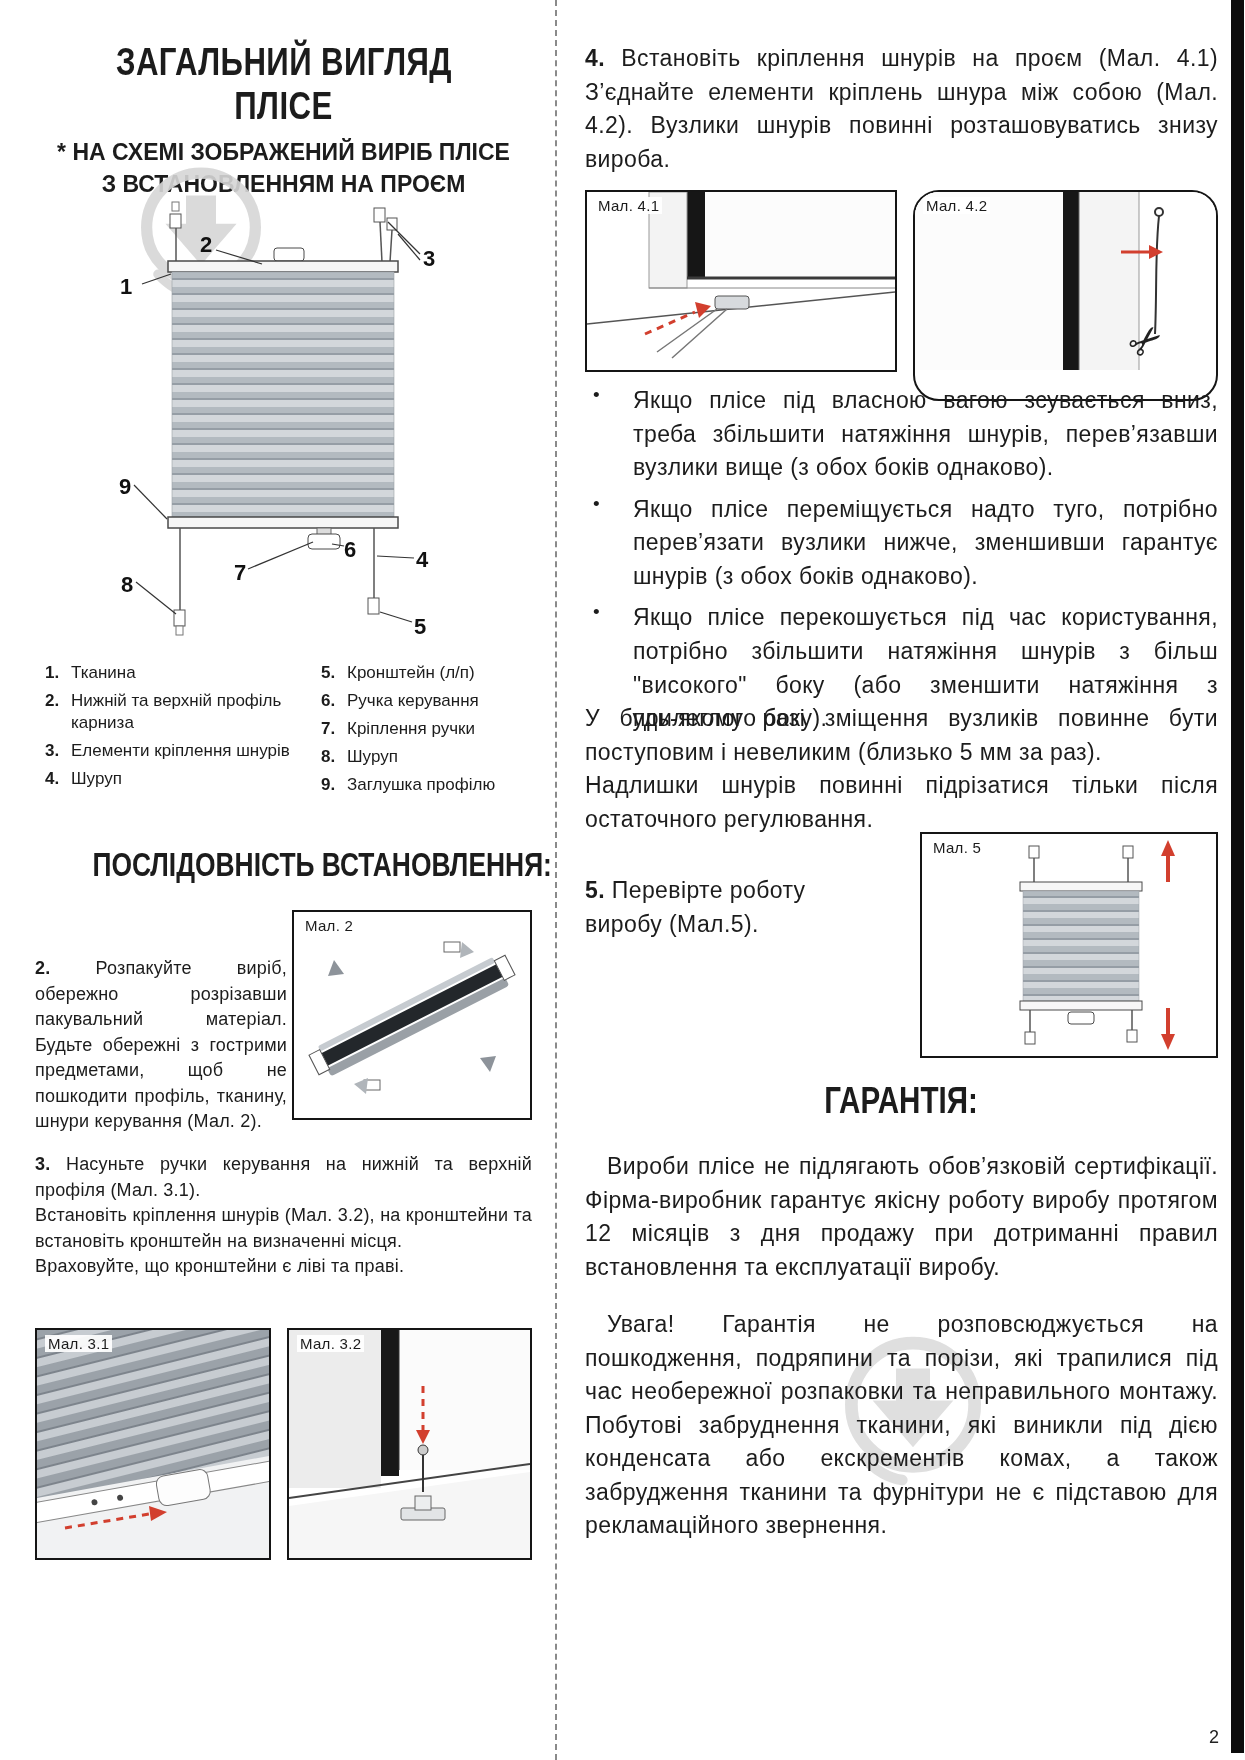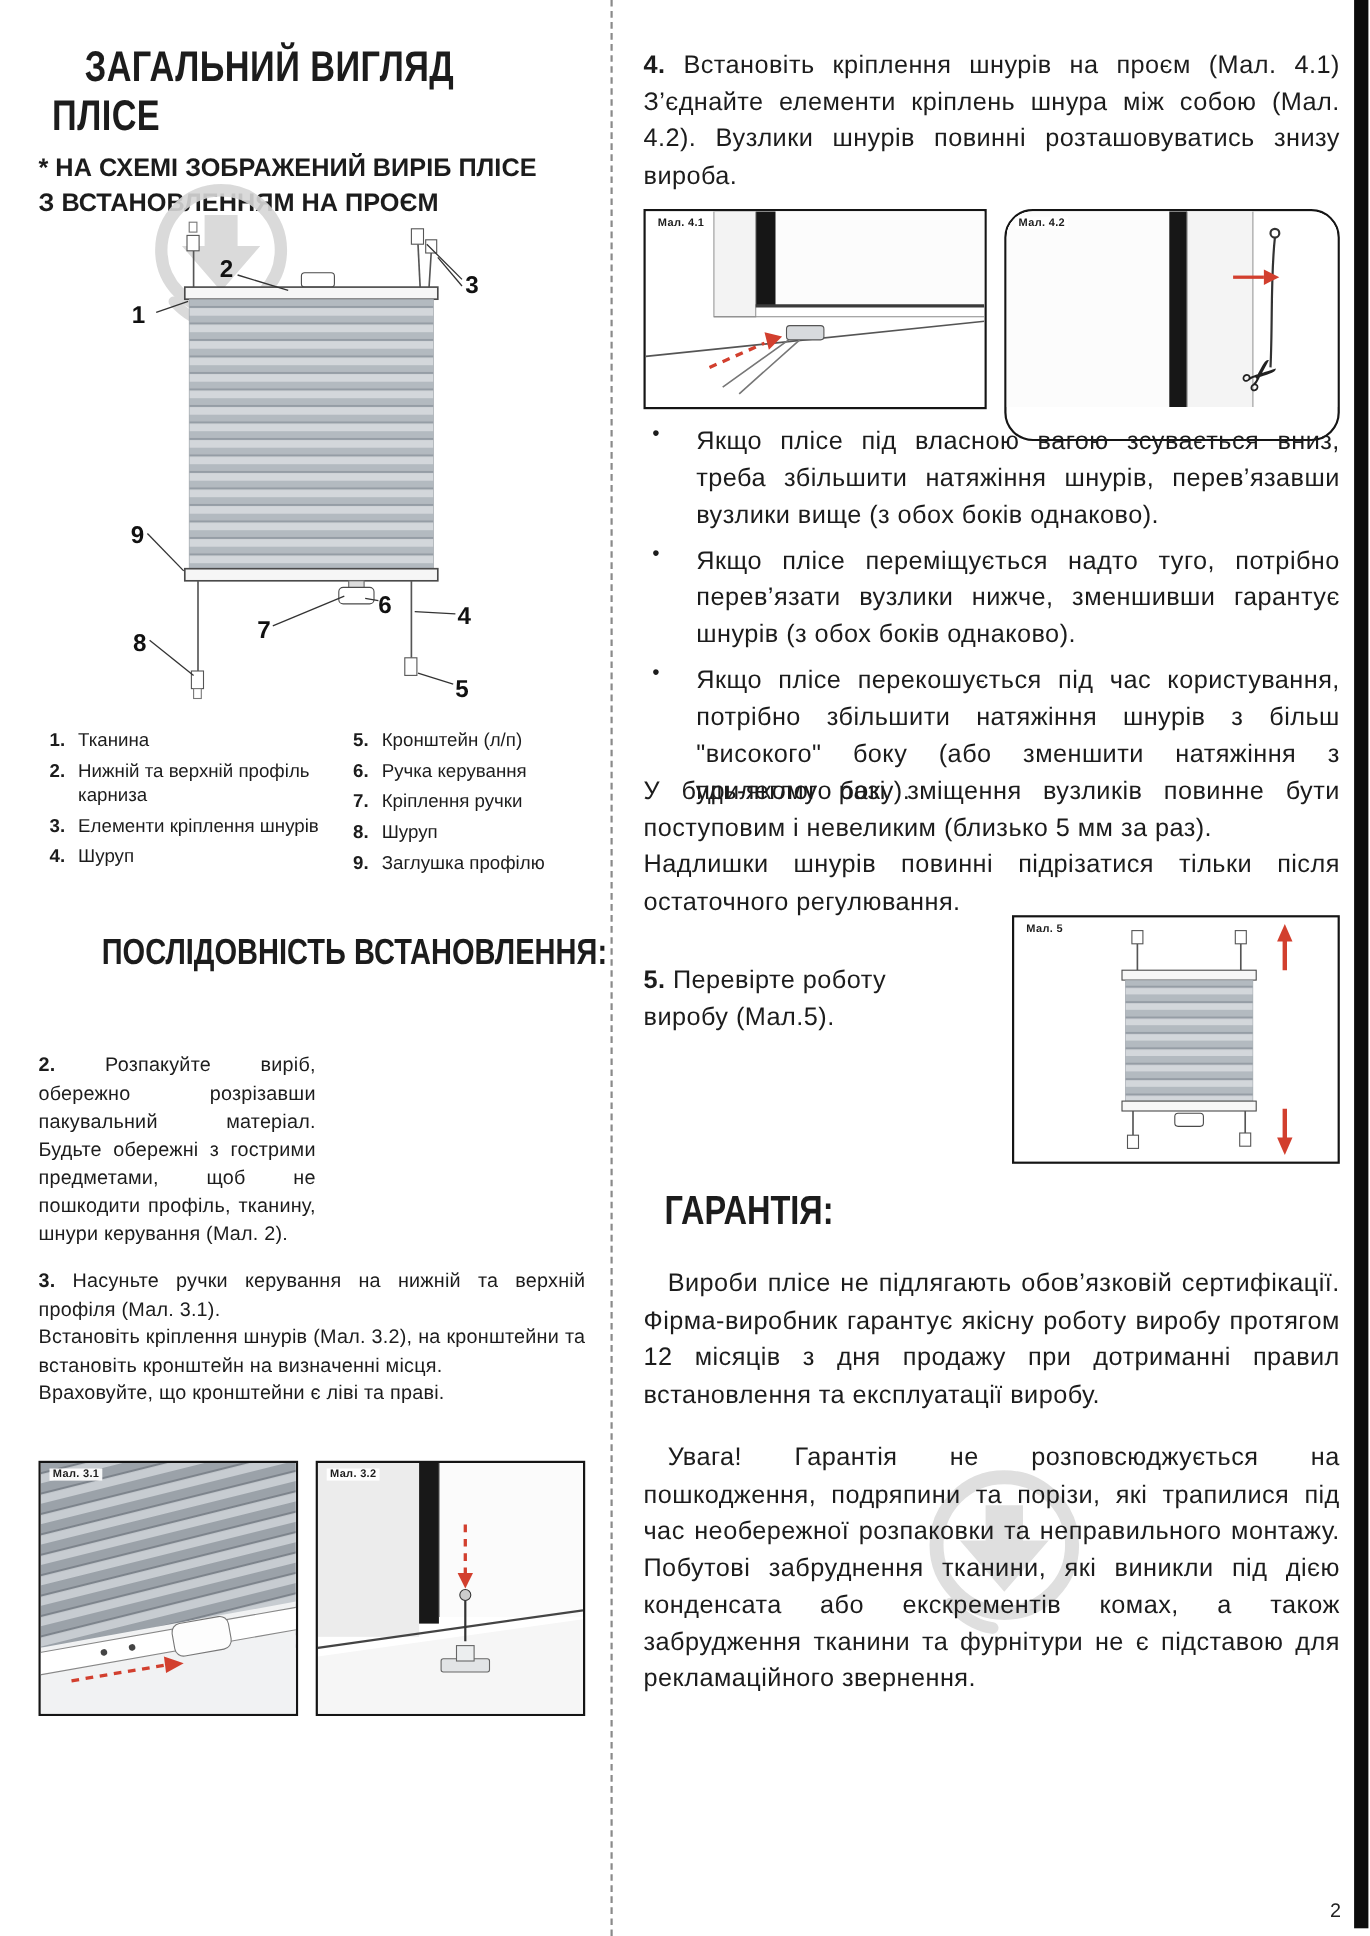--- a/index.html
+++ b/index.html
@@ -3,34 +3,34 @@
 <meta charset="utf-8">
 <style>
   * { margin:0; padding:0; box-sizing:border-box; }
   html,body { background:#ffffff; }
   .page { position:relative; width:1245px; height:1760px; background:#ffffff;
           font-family:"Liberation Sans","DejaVu Sans",sans-serif; color:#1c1c1c; overflow:hidden; }
   .abs { position:absolute; }
   .divider { position:absolute; left:555px; top:0; height:1760px; width:0; border-left:2px dashed #8a8a8a; }
   .edge-bar { position:absolute; right:1px; top:0; width:13px; height:1753px; background:#0c0c0c; }
   .page-number { position:absolute; right:26px; bottom:12px; font-size:18px; color:#222; }
-  .center { }
+  .center { text-align:center; }
   .condensed { display:inline-block; transform:scaleX(0.8); transform-origin:50% 50%; white-space:nowrap; }
   .t1 { font-size:39px; font-weight:bold; letter-spacing:0.5px; line-height:1.12; }
   .h2 { font-size:33px; font-weight:bold; }
   .h3 { font-size:37px; font-weight:bold; }
   .subtitle { font-size:23px; font-weight:bold; line-height:1.4; }
   .body  { font-size:18px; line-height:1.42; letter-spacing:0.2px;margin-top:44px; }
   .rbody { font-size:23px; line-height:1.46; letter-spacing:0.4px; }
   .just { text-align:justify; }
   .bnum { font-weight:bold; }
   .indent { text-indent:22px; }
   .figbox { position:absolute; border:2px solid #151515; background:#fff; overflow:hidden; }
-  .figlabel { position:absolute; top:5px; left:8px; font-size:10px; letter-spacing:0.3px;
-              background:rgba(255,255,255,0.92); padding:0 3px; z-index:2;font-weight:bold; }
+  .figlabel { position:absolute; top:5px; left:8px; font-size:15px; letter-spacing:0.3px;
+              background:rgba(255,255,255,0.92); padding:0 3px; z-index:2; }
   .figbox svg { position:absolute; left:0; top:0; }
   .legend { display:flex; gap:16px; }
   .legend-item { display:flex; font-size:17px; line-height:1.3; margin-bottom:6px; }
   .lnum { font-weight:bold; flex:0 0 26px; }
   .ltext { flex:1; }
   .bullet-row { display:flex; margin-bottom:8px; }
   .bullet-marker { flex:0 0 48px; padding-left:8px; font-size:19px; }
   .flex1 { flex:1; }
   .m0 { margin:0; }
   .watermark { opacity:0.9; }
@@ -164,20 +164,38 @@
 
   <div class="abs center" style="left:35px; top:846px; width:497px;">
     <span class="condensed h2">ПОСЛІДОВНІСТЬ ВСТАНОВЛЕННЯ:</span>
   </div>
 
   <p class="abs body just" style="left:35px; top:912px; width:252px;">
     <span class="bnum">2.</span>
     <span>Розпакуйте виріб, обережно розрізавши пакувальний матеріал. Будьте обережні з гострими предметами, щоб не пошкодити профіль, тканину, шнури керування (Мал. 2).</span>
   </p>
 
+  <div class="figbox" style="left:292px; top:910px; width:240px; height:210px;">
+    <span class="figlabel">Мал. 2</span>
+    <svg width="236" height="206" viewBox="0 0 236 206">
+      <g transform="rotate(-27 118 103)">
+        <rect x="18" y="112" width="200" height="9" rx="3" fill="#9aa0a6"></rect>
+        <rect x="14" y="96" width="208" height="14" rx="3" fill="#23272b"></rect>
+        <rect x="20" y="88" width="196" height="6" rx="2" fill="#c6cbd0"></rect>
+        <rect x="8" y="92" width="12" height="22" fill="#fff" stroke="#555"></rect>
+        <rect x="216" y="92" width="12" height="22" fill="#fff" stroke="#555"></rect>
+      </g>
+      <rect x="150" y="30" width="16" height="10" fill="#fff" stroke="#666"></rect>
+      <rect x="70" y="168" width="16" height="10" fill="#fff" stroke="#666"></rect>
+      <path d="M40 48 l10 14 l-16 2 z" fill="#8d939a"></path>
+      <path d="M196 160 l-10 -14 l16 -2 z" fill="#8d939a"></path>
+      <path d="M60 172 l14 -6 l-2 16 z" fill="#b0b5ba"></path>
+      <path d="M180 40 l-14 6 l2 -16 z" fill="#b0b5ba"></path>
+    </svg>
+  </div>
 
   <div class="abs" style="left:35px; top:1152px; width:497px;">
     <p class="body just m0">
       <span class="bnum">3.</span>
       <span>Насуньте ручки керування на нижній та верхній профіля (Мал. 3.1).</span>
     </p>
     <p class="body just m0">Встановіть кріплення шнурів (Мал. 3.2), на кронштейни та встановіть кронштейн на визначенні місця.</p>
     <p class="body just m0">Враховуйте, що кронштейни є ліві та праві.</p>
   </div>
 

